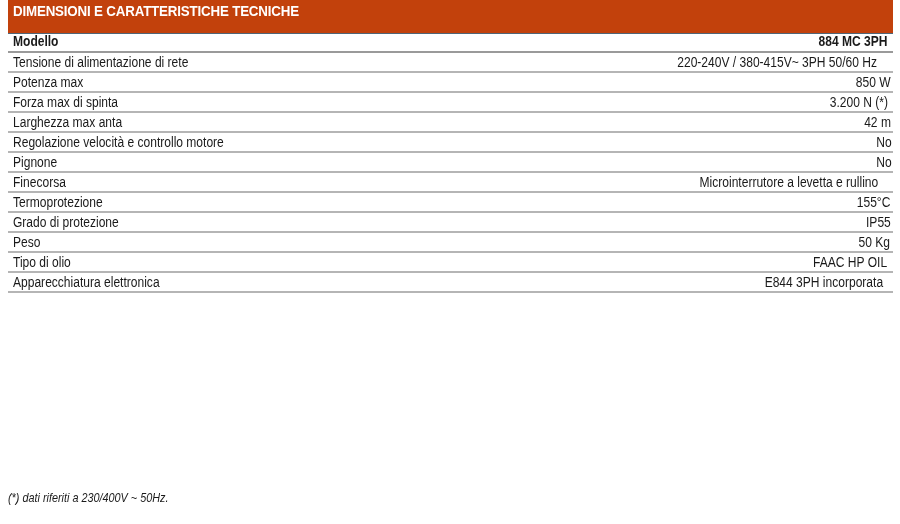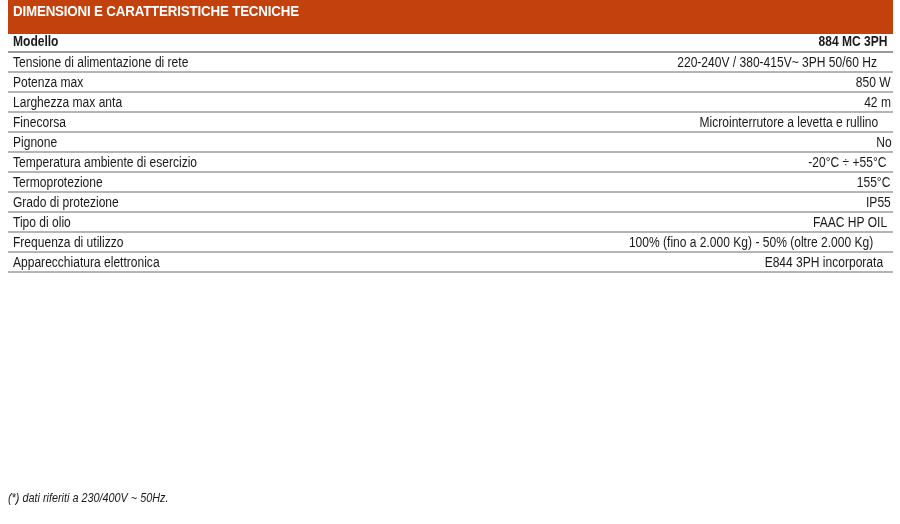--- a/index.html
+++ b/index.html
@@ -109,50 +109,54 @@
     </tr>
     <tr class="spec-row">
       <td class="label-cell"><span class="cell-text">Tensione di alimentazione di rete</span></td>
       <td class="value-cell"><span class="cell-text">220-240V / 380-415V~ 3PH 50/60 Hz</span></td>
     </tr>
     <tr class="spec-row">
       <td class="label-cell"><span class="cell-text">Potenza max</span></td>
       <td class="value-cell"><span class="cell-text">850 W</span></td>
     </tr>
     <tr class="spec-row">
+      <td class="label-cell"><span class="cell-text">Forza max di spinta</span></td>
+      <td class="value-cell"><span class="cell-text">3.200 N (*)</span></td>
+    </tr>
+    <tr class="spec-row">
       <td class="label-cell"><span class="cell-text">Larghezza max anta</span></td>
       <td class="value-cell"><span class="cell-text">42 m</span></td>
     </tr>
     <tr class="spec-row">
-      <td class="label-cell"><span class="cell-text">Finecorsa</span></td>
-      <td class="value-cell"><span class="cell-text">Microinterrutore a levetta e rullino</span></td>
+      <td class="label-cell"><span class="cell-text">Regolazione velocità e controllo motore</span></td>
+      <td class="value-cell"><span class="cell-text">No</span></td>
     </tr>
     <tr class="spec-row">
       <td class="label-cell"><span class="cell-text">Pignone</span></td>
       <td class="value-cell"><span class="cell-text">No</span></td>
     </tr>
     <tr class="spec-row">
-      <td class="label-cell"><span class="cell-text">Temperatura ambiente di esercizio</span></td>
-      <td class="value-cell"><span class="cell-text">-20°C ÷ +55°C</span></td>
+      <td class="label-cell"><span class="cell-text">Finecorsa</span></td>
+      <td class="value-cell"><span class="cell-text">Microinterrutore a levetta e rullino</span></td>
     </tr>
     <tr class="spec-row">
       <td class="label-cell"><span class="cell-text">Termoprotezione</span></td>
       <td class="value-cell"><span class="cell-text">155°C</span></td>
     </tr>
     <tr class="spec-row">
       <td class="label-cell"><span class="cell-text">Grado di protezione</span></td>
       <td class="value-cell"><span class="cell-text">IP55</span></td>
     </tr>
     <tr class="spec-row">
+      <td class="label-cell"><span class="cell-text">Peso</span></td>
+      <td class="value-cell"><span class="cell-text">50 Kg</span></td>
+    </tr>
+    <tr class="spec-row">
       <td class="label-cell"><span class="cell-text">Tipo di olio</span></td>
       <td class="value-cell"><span class="cell-text">FAAC HP OIL</span></td>
-    </tr>
-    <tr class="spec-row">
-      <td class="label-cell"><span class="cell-text">Frequenza di utilizzo</span></td>
-      <td class="value-cell"><span class="cell-text">100% (fino a 2.000 Kg) - 50% (oltre 2.000 Kg)</span></td>
     </tr>
     <tr class="spec-row">
       <td class="label-cell"><span class="cell-text">Apparecchiatura elettronica</span></td>
       <td class="value-cell"><span class="cell-text">E844 3PH incorporata</span></td>
     </tr>
   </tbody>
 </table>
 
 <div class="footnote">(*) dati riferiti a 230/400V ~ 50Hz.</div>
 

